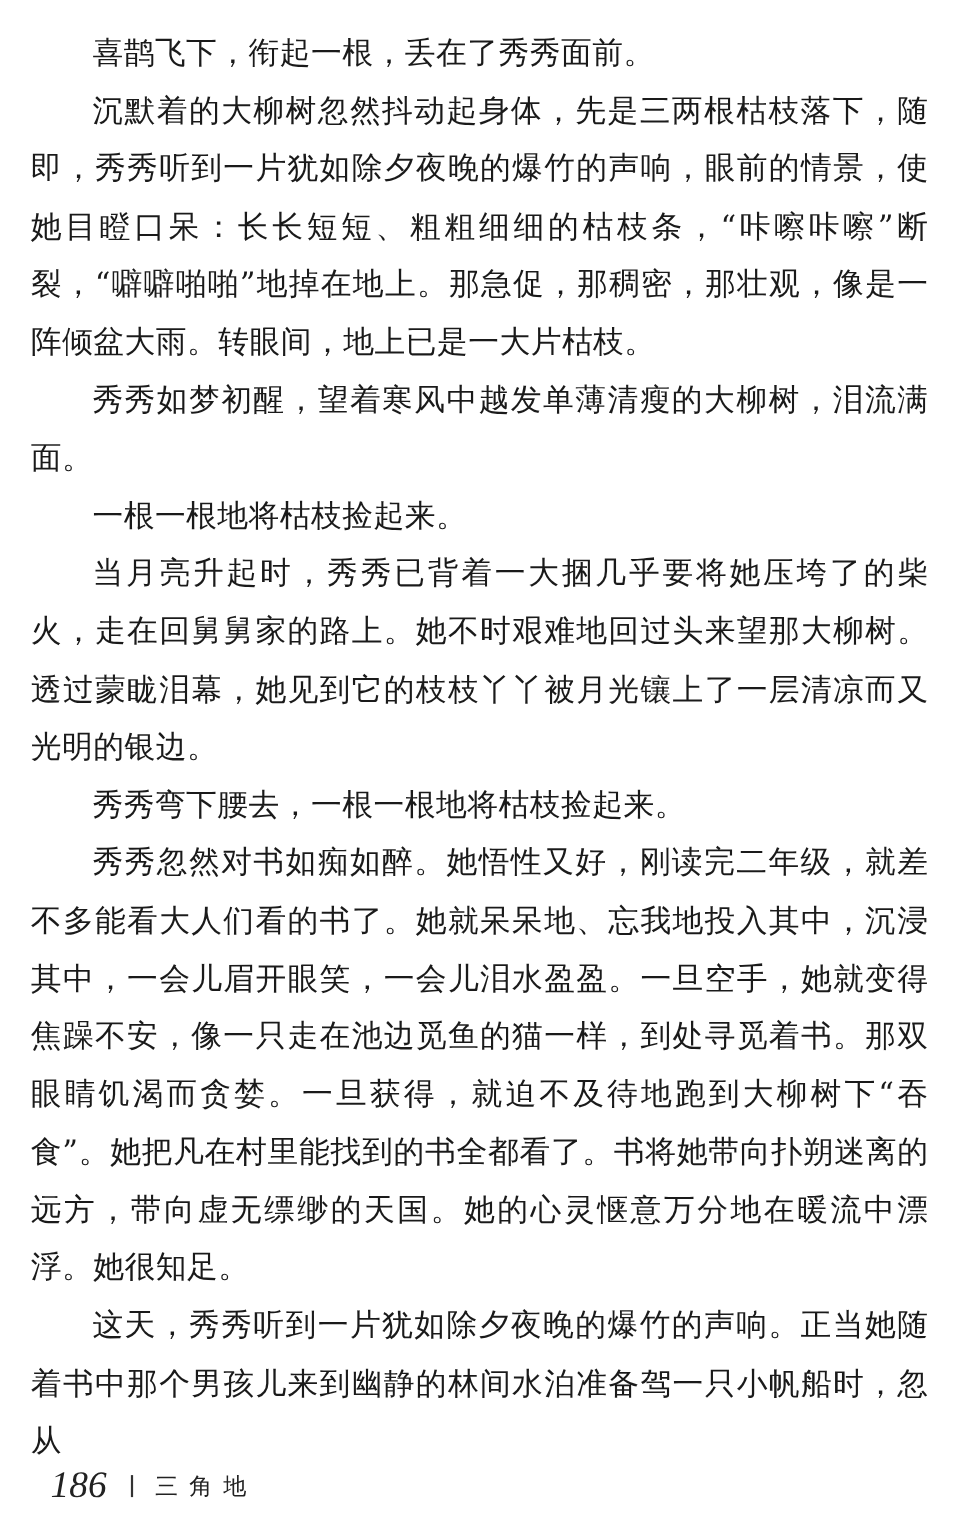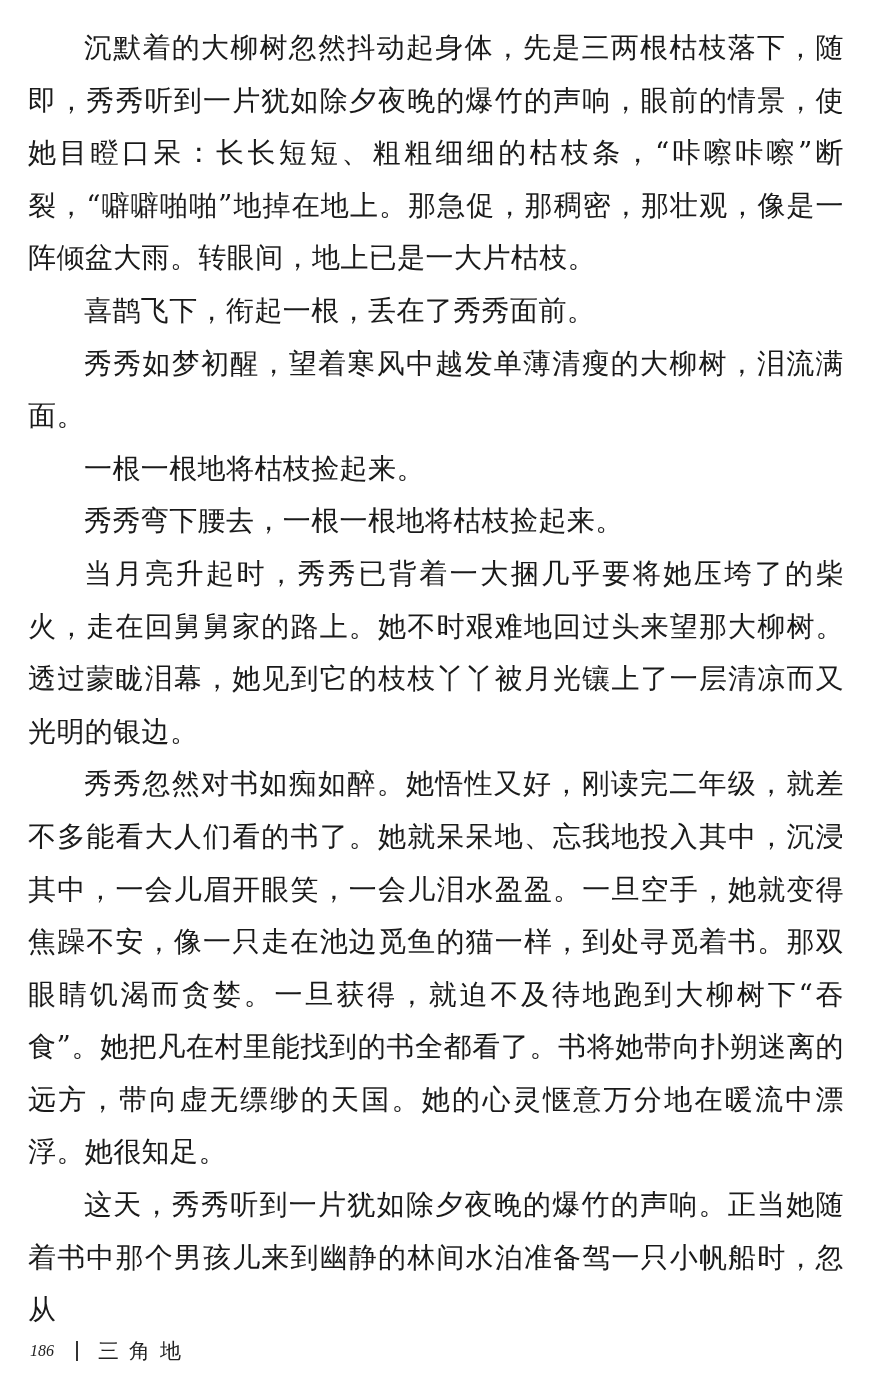--- a/index.html
+++ b/index.html
@@ -7,34 +7,34 @@
   .page {
     position: absolute; left: 28px; top: 22px; width: 816px;
     font-family: "DejaVu Serif", "Liberation Serif", serif;
     color: #1a1a1a; font-size: 28px; line-height: 52.6px;
   }
   .para { margin: 0; text-indent: 2em; text-align: justify; text-align-last: left; letter-spacing: 0.4px; }
   .footer {
     position: absolute; left: 30px; top: 1333px; height: 36px;
     display: flex; align-items: center; color: #222;
   }
-  .page-num { font-family: "Liberation Serif", "DejaVu Serif", serif; font-style: italic; font-size: 16px; }
+  .page-num { font-family: "Liberation Serif", "DejaVu Serif", serif; font-style: italic; font-size: 34px; margin-left: 16px; }
   .sep { display: inline-block; width: 2px; height: 20px; background: #333; margin: 0 20px 0 22px; }
   .running-title { font-family: Liberation Mono, monospace; font-size: 21px; letter-spacing: 10px; }
 </style>
 </head>
 <body>
 
 <div class="page">
+  <p class="para">喜鹊飞下，衔起一根，丢在了秀秀面前。</p>
   <p class="para">沉默着的大柳树忽然抖动起身体，先是三两根枯枝落下，随即，秀秀听到一片犹如除夕夜晚的爆竹的声响，眼前的情景，使她目瞪口呆：长长短短、粗粗细细的枯枝条，“咔嚓咔嚓”断裂，“噼噼啪啪”地掉在地上。那急促，那稠密，那壮观，像是一阵倾盆大雨。转眼间，地上已是一大片枯枝。</p>
-  <p class="para">喜鹊飞下，衔起一根，丢在了秀秀面前。</p>
   <p class="para">秀秀如梦初醒，望着寒风中越发单薄清瘦的大柳树，泪流满面。</p>
   <p class="para">一根一根地将枯枝捡起来。</p>
+  <p class="para">当月亮升起时，秀秀已背着一大捆几乎要将她压垮了的柴火，走在回舅舅家的路上。她不时艰难地回过头来望那大柳树。透过蒙眬泪幕，她见到它的枝枝丫丫被月光镶上了一层清凉而又光明的银边。</p>
   <p class="para">秀秀弯下腰去，一根一根地将枯枝捡起来。</p>
-  <p class="para">当月亮升起时，秀秀已背着一大捆几乎要将她压垮了的柴火，走在回舅舅家的路上。她不时艰难地回过头来望那大柳树。透过蒙眬泪幕，她见到它的枝枝丫丫被月光镶上了一层清凉而又光明的银边。</p>
   <p class="para">秀秀忽然对书如痴如醉。她悟性又好，刚读完二年级，就差不多能看大人们看的书了。她就呆呆地、忘我地投入其中，沉浸其中，一会儿眉开眼笑，一会儿泪水盈盈。一旦空手，她就变得焦躁不安，像一只走在池边觅鱼的猫一样，到处寻觅着书。那双眼睛饥渴而贪婪。一旦获得，就迫不及待地跑到大柳树下“吞食”。她把凡在村里能找到的书全都看了。书将她带向扑朔迷离的远方，带向虚无缥缈的天国。她的心灵惬意万分地在暖流中漂浮。她很知足。</p>
   <p class="para">这天，秀秀听到一片犹如除夕夜晚的爆竹的声响。正当她随着书中那个男孩儿来到幽静的林间水泊准备驾一只小帆船时，忽从</p>
 </div>
 
 <div class="footer">
   <span class="page-num">186</span>
   <span class="sep"></span>
   <span class="running-title">三角地</span>
 </div>
 

